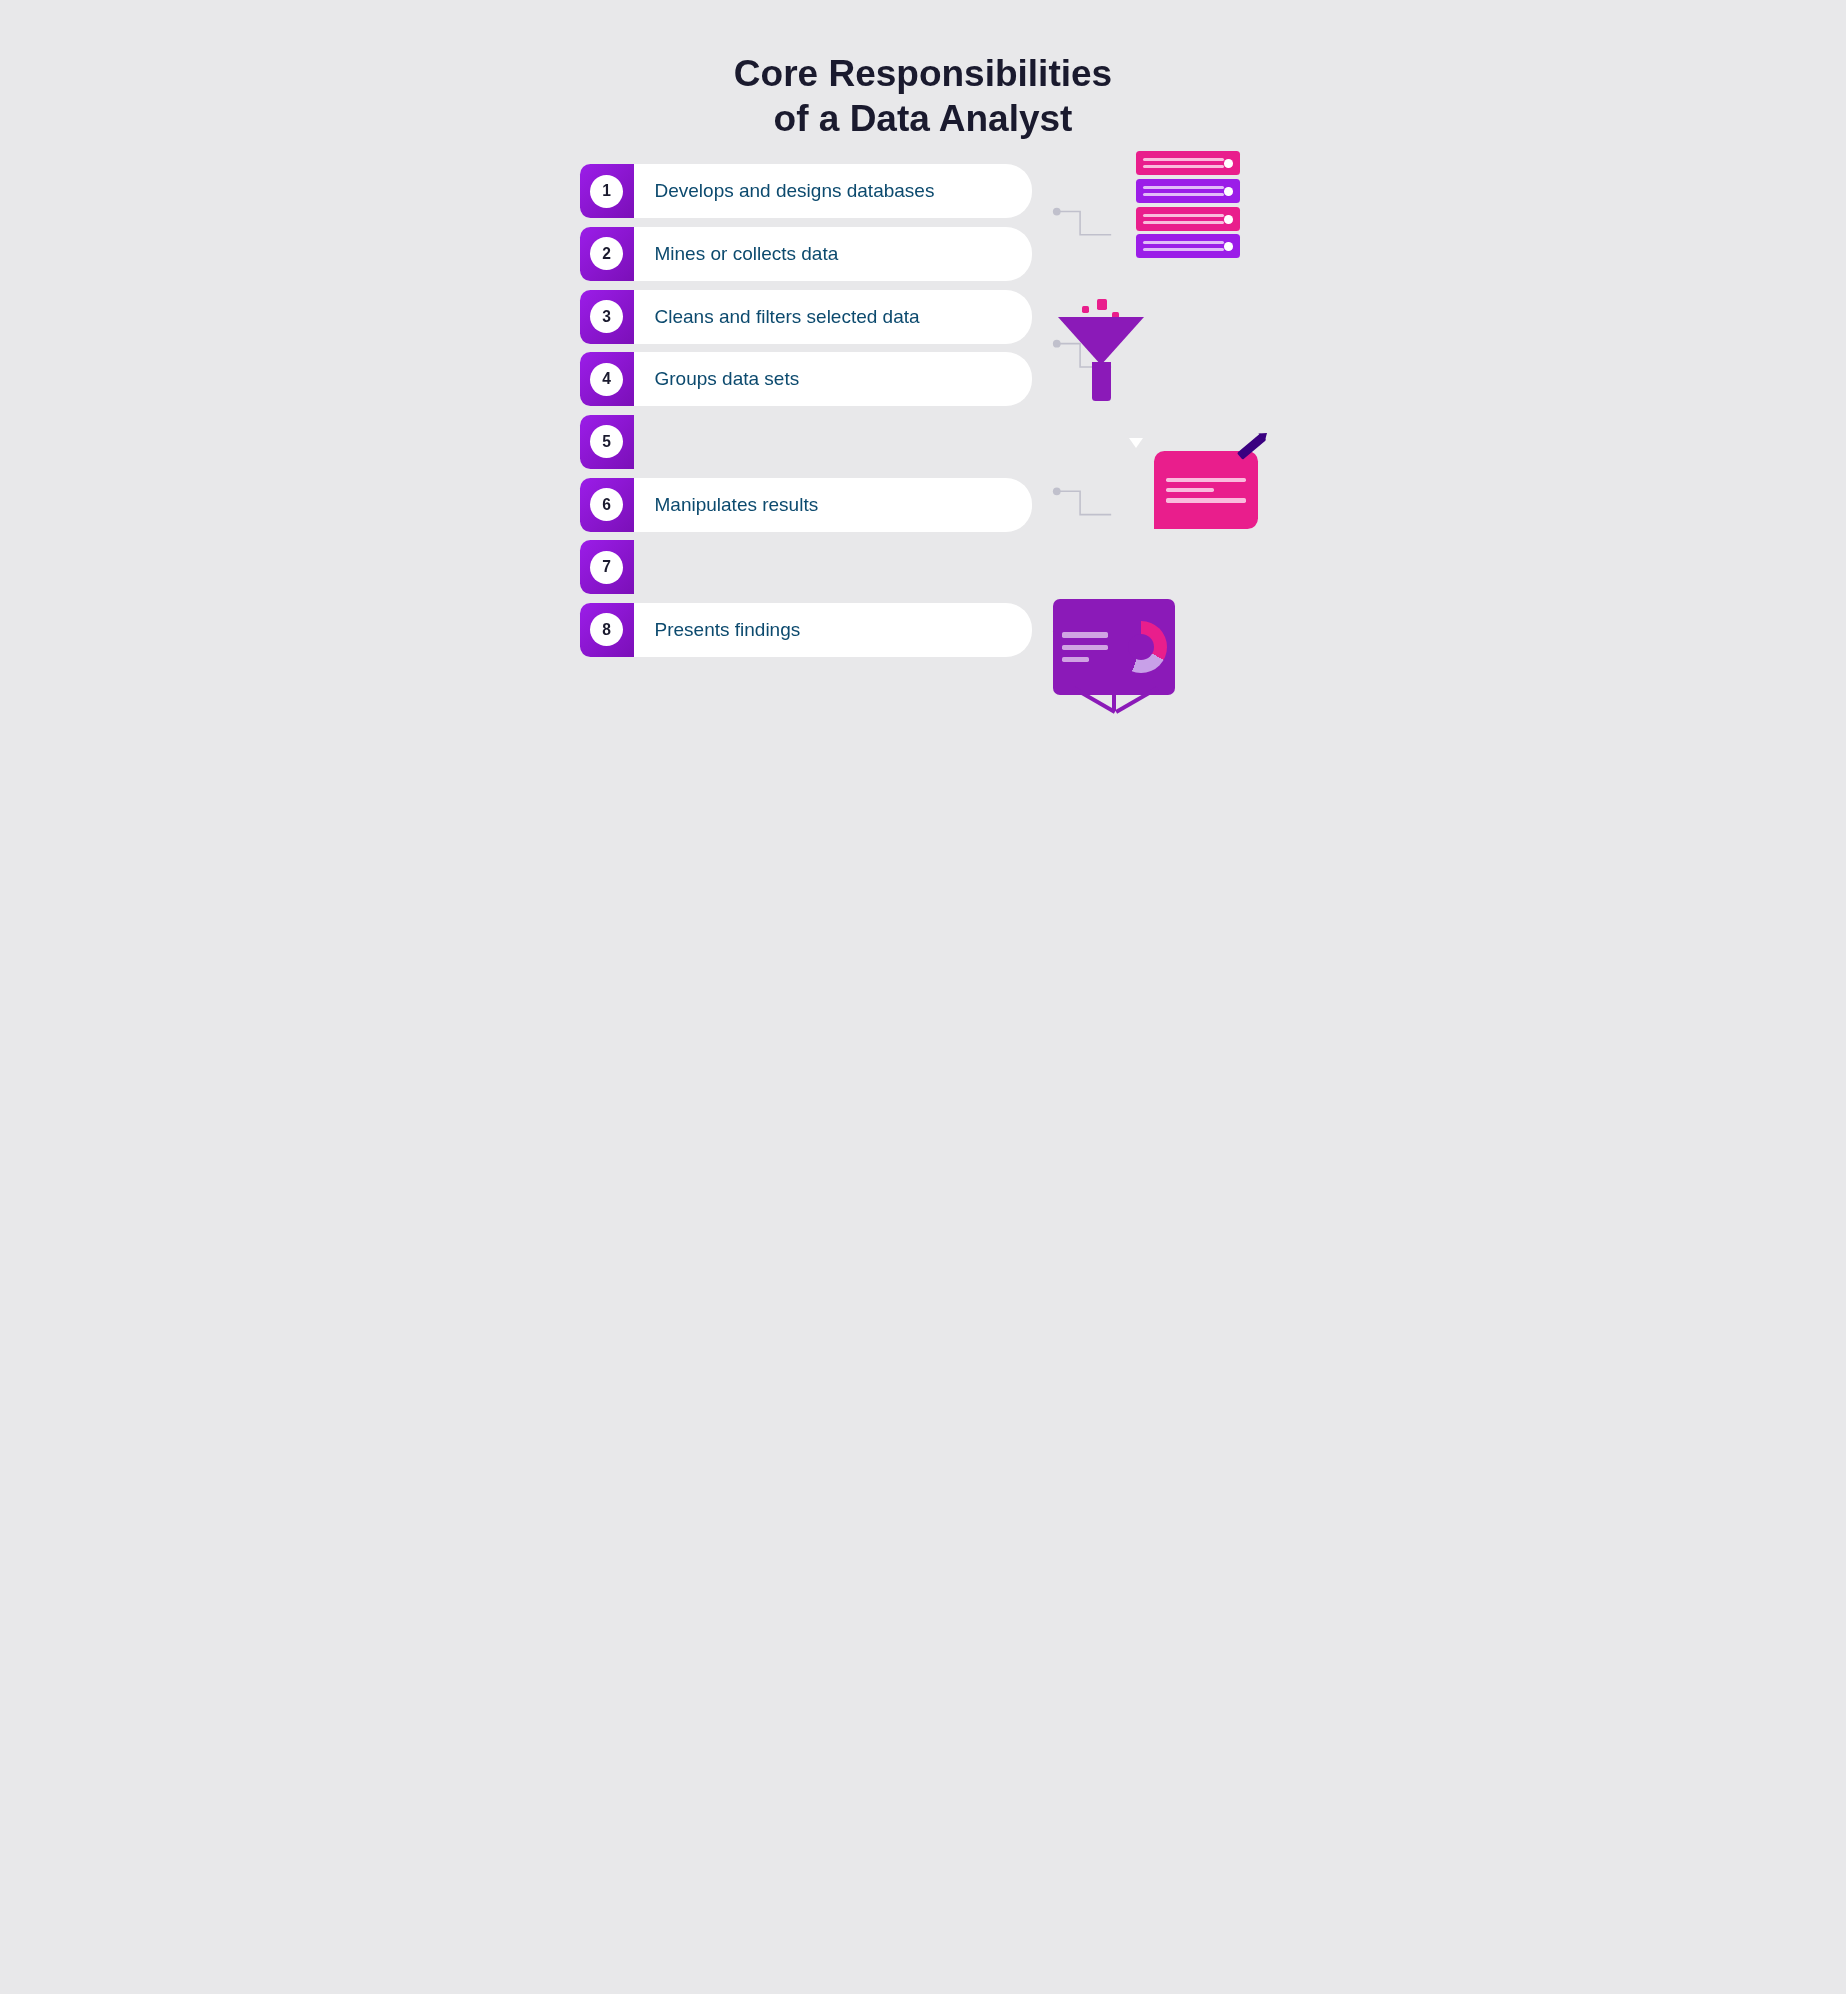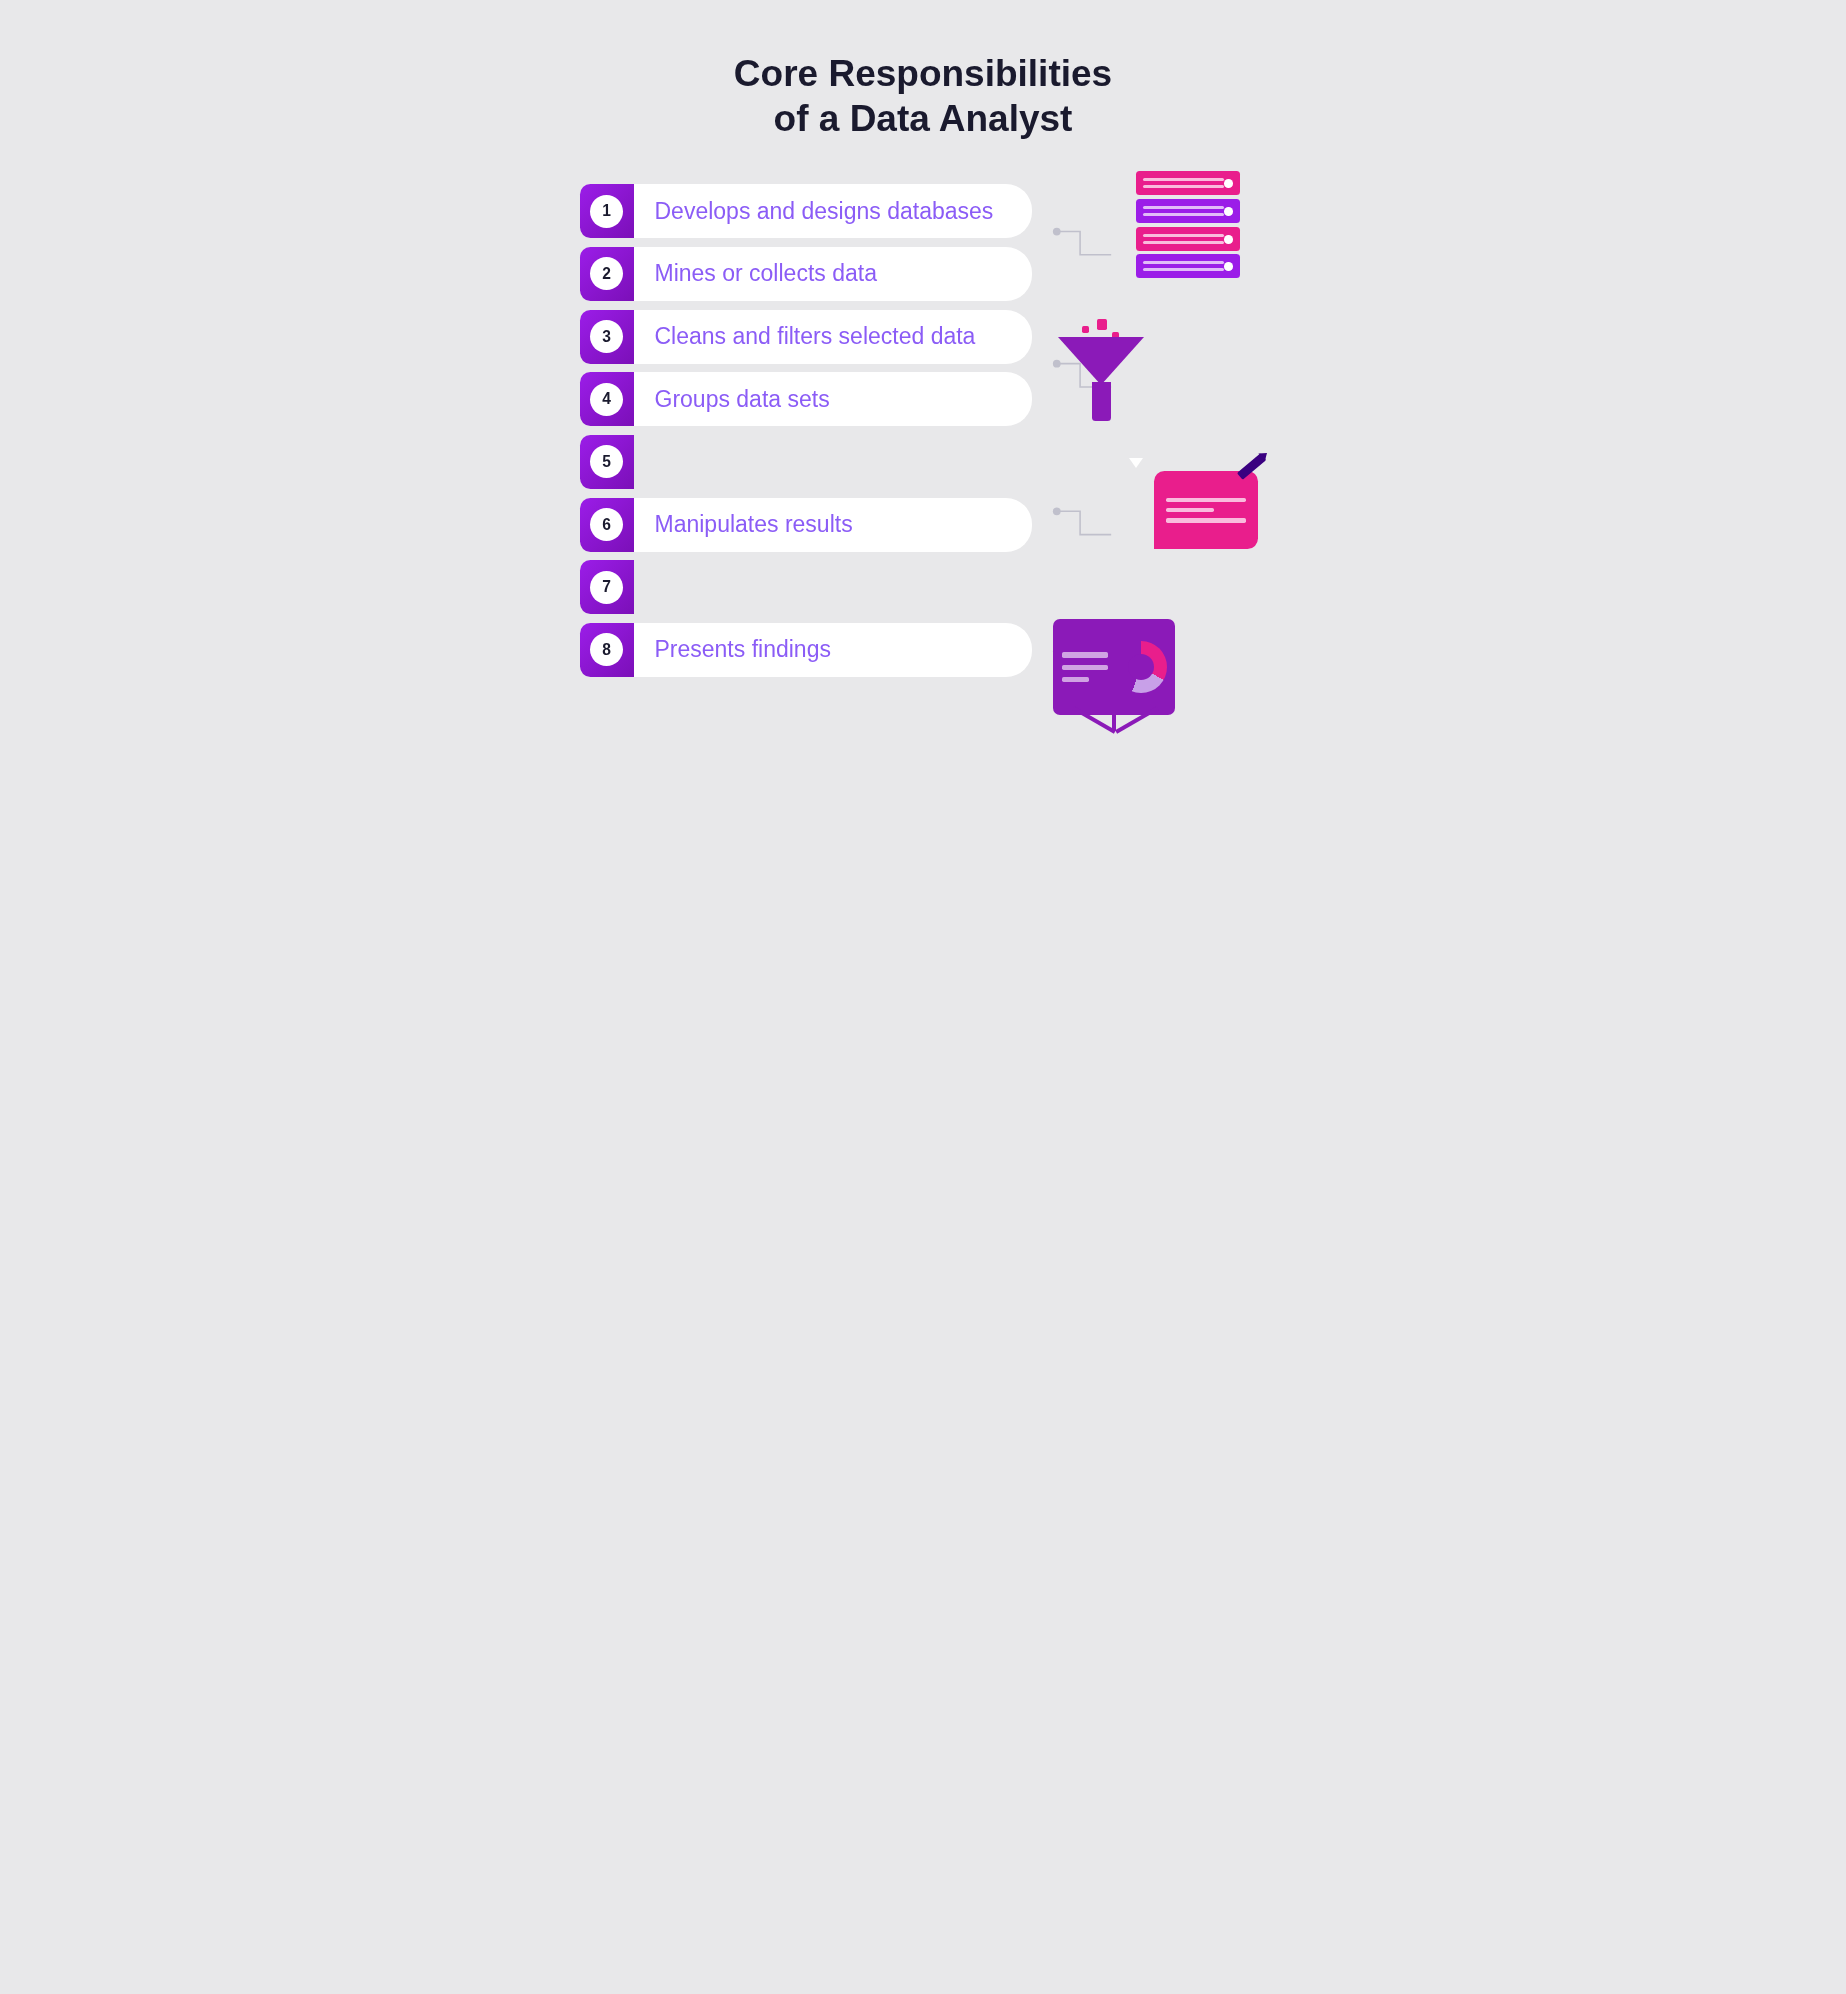--- a/index.html
+++ b/index.html
@@ -19,21 +19,21 @@
       background-color: #e8e8ea;
       padding: 35px 26px 43px 26px;
     }
 
     .title {
       text-align: center;
       font-size: 37px;
       font-weight: 900;
       color: #1a1a2e;
       line-height: 1.2;
-      margin-bottom: 43px;
+      margin-bottom: 23px;
       font-family: 'Arial Black', Arial, sans-serif;
     }
 
     .content {
       display: flex;
       gap: 17.4px;
       align-items: flex-start;
     }
 
     .list-section {
@@ -75,23 +75,23 @@
     }
 
     .item-text {
       flex: 1;
       background: white;
       border-radius: 0 26px 26px 0;
       height: 54px;
       display: flex;
       align-items: center;
       padding-left: 21px;
-      font-size: 23px;
+      font-size: 19px;
       font-weight: 500;
-      color: #8b5cf6;
+      color: #0c4a6e;
     }
 
     .icons-section {
       flex: 1;
       display: flex;
       flex-direction: column;
       align-items: flex-start;
       padding-top: 0;
       position: relative;
       min-height: 608px;

